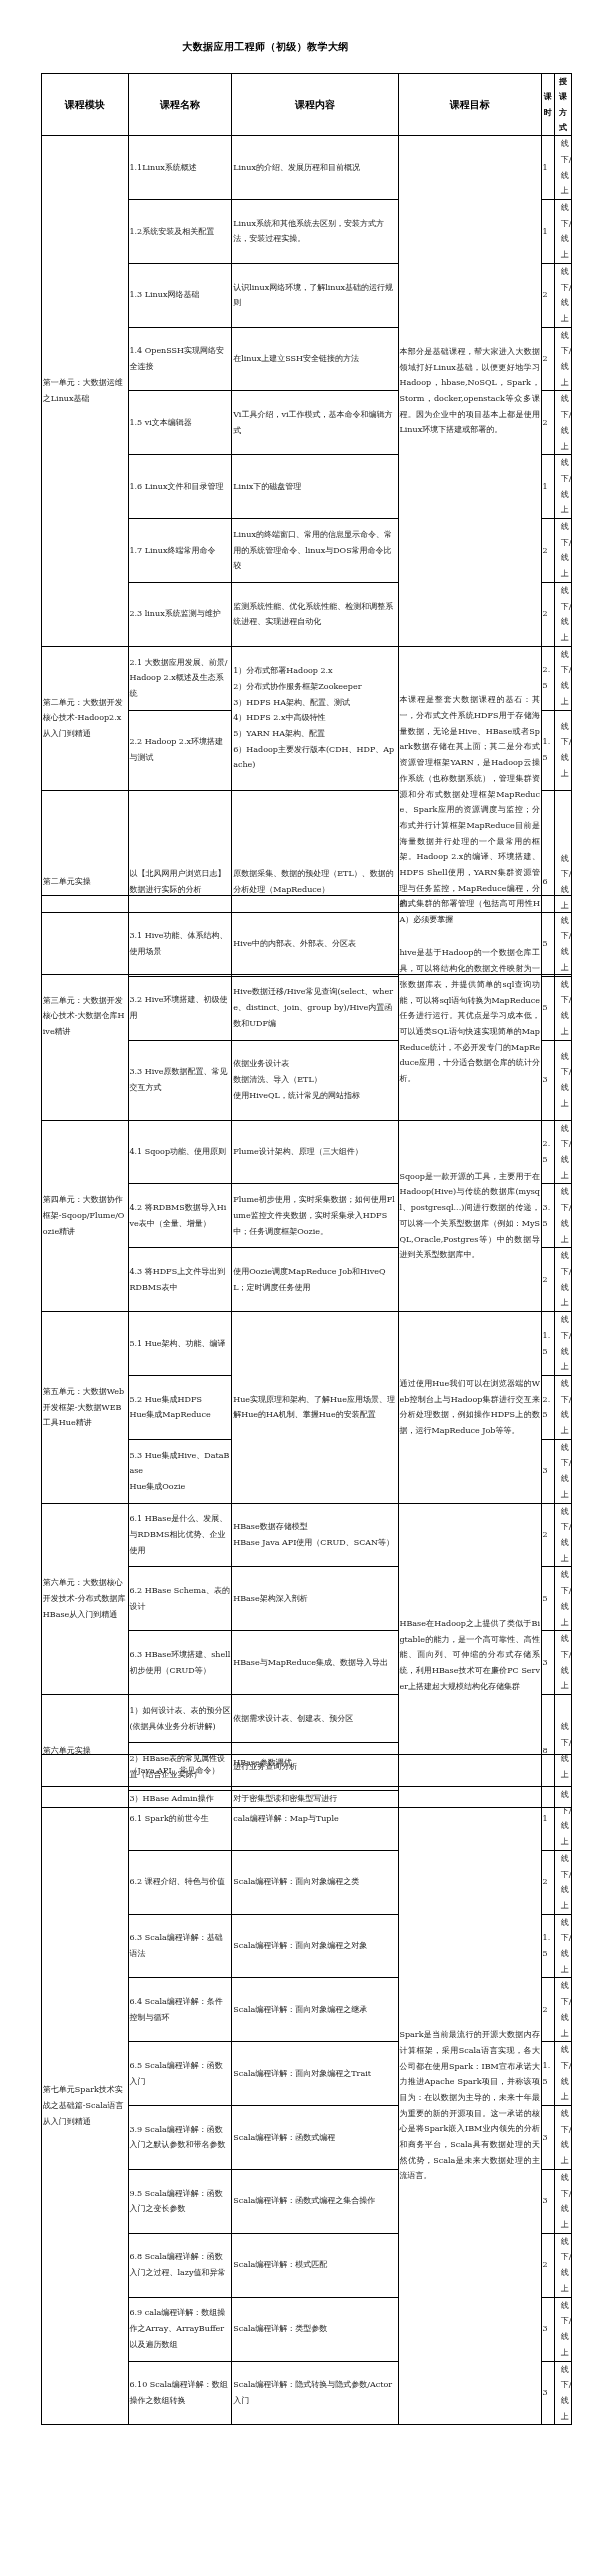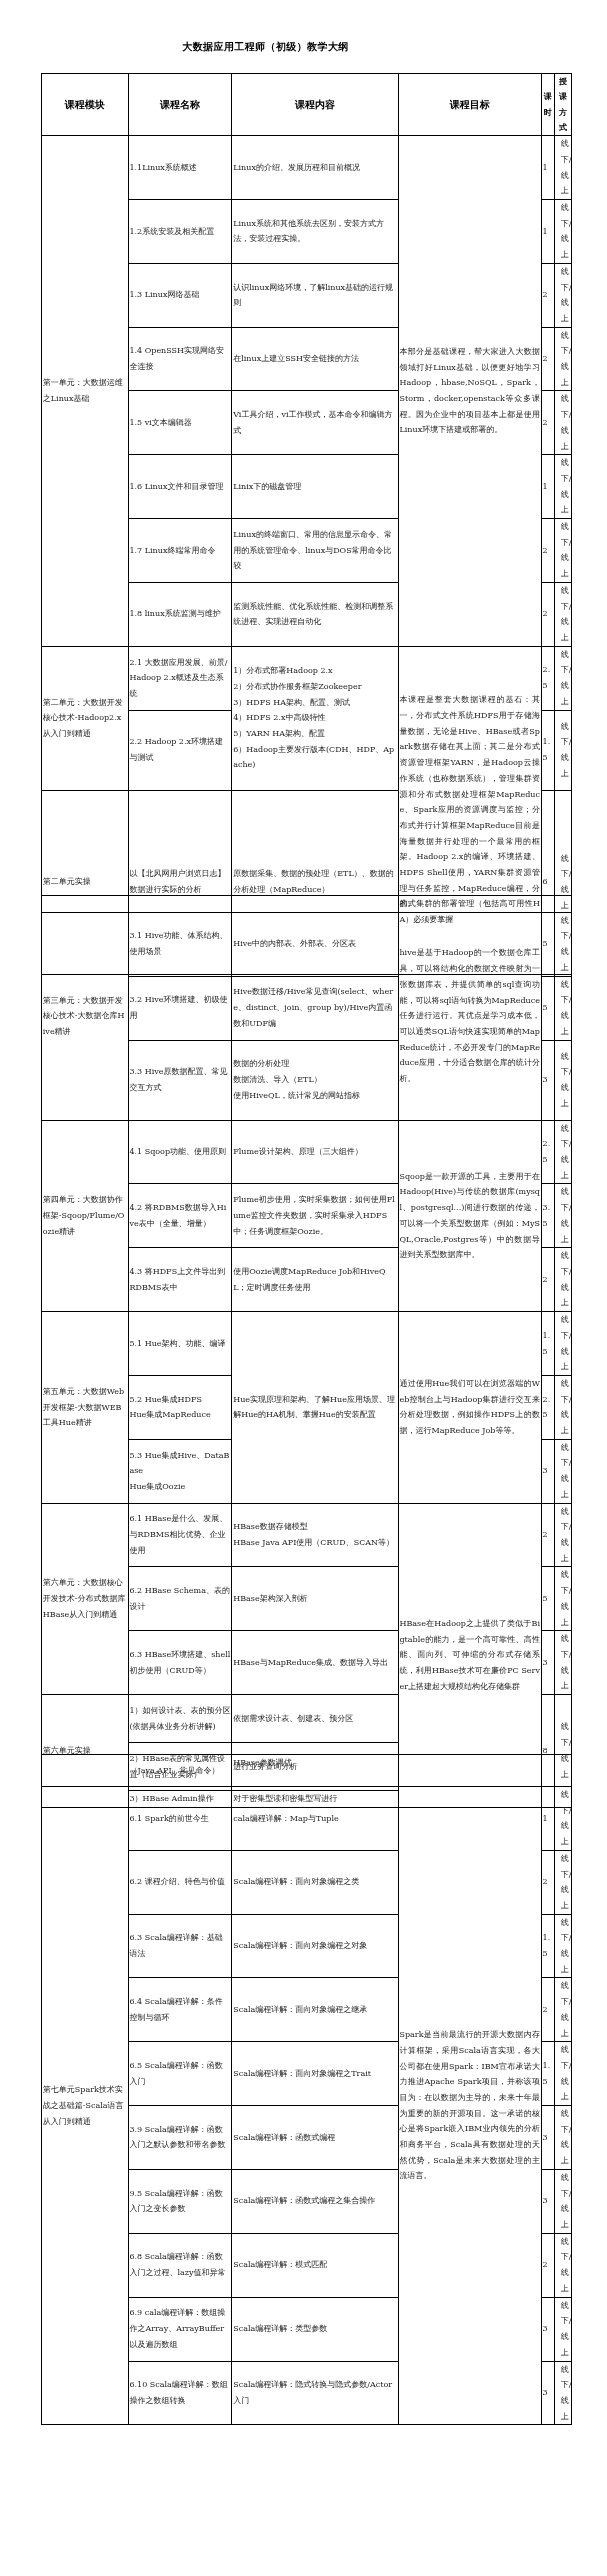--- a/index.html
+++ b/index.html
@@ -87,21 +87,21 @@
     <td class="hours">1</td>
     <td class="mode">线下/线上</td>
   </tr>
   <tr style="height:48px">
     <td>1.7 Linux终端常用命令</td>
     <td>Linux的终端窗口、常用的信息显示命令、常用的系统管理命令、linux与DOS常用命令比较</td>
     <td class="hours">2</td>
     <td class="mode">线下/线上</td>
   </tr>
   <tr style="height:48px">
-    <td>1.8 linux系统监测与维护</td>
+    <td>2.3 linux系统监测与维护</td>
     <td>监测系统性能、优化系统性能、检测和调整系统进程、实现进程自动化</td>
     <td class="hours">2</td>
     <td class="mode">线下/线上</td>
   </tr>
 
   <tr style="height:48px">
     <td rowspan="2">第二单元：大数据开发核心技术-Hadoop2.x从入门到精通</td>
     <td>2.1 大数据应用发展、前景/Hadoop 2.x概述及生态系统</td>
     <td rowspan="2" style="white-space:pre-line">1）分布式部署Hadoop 2.x
 2）分布式协作服务框架Zookeeper
@@ -156,21 +156,21 @@
     <td class="mode">线下/线上</td>
   </tr>
   <tr style="height:64px">
     <td>3.2 Hive环境搭建、初级使用</td>
     <td>Hive数据迁移/Hive常见查询(select、where、distinct、join、group by)/Hive内置函数和UDF编</td>
     <td class="hours">5</td>
     <td class="mode">线下/线上</td>
   </tr>
   <tr style="height:80px">
     <td>3.3 Hive原数据配置、常见交互方式</td>
-    <td style="white-space:pre-line">数据的分析处理
+    <td style="white-space:pre-line">依据业务设计表
 数据清洗、导入（ETL）
 使用HiveQL，统计常见的网站指标</td>
     <td class="hours">3</td>
     <td class="mode">线下/线上</td>
   </tr>
 
   <tr style="height:48px">
     <td rowspan="3">第四单元：大数据协作框架-Sqoop/Flume/Oozie精讲</td>
     <td>4.1 Sqoop功能、使用原则</td>
     <td>Flume设计架构、原理（三大组件）</td>

